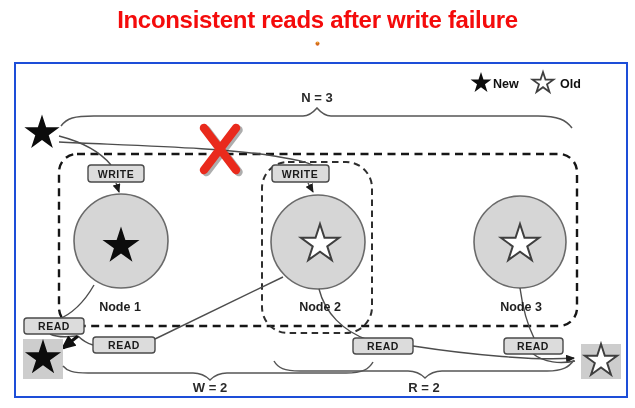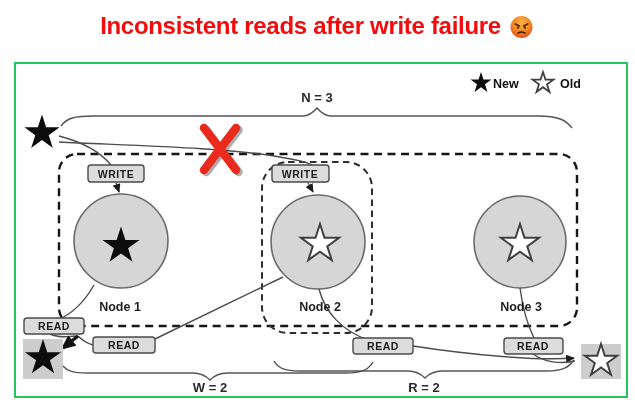--- a/index.html
+++ b/index.html
@@ -4,25 +4,25 @@
 <style>
   html,body { margin:0; padding:0; }
   body {
     width:635px; height:408px; background:#ffffff; overflow:hidden;
     font-family:"Liberation Sans", sans-serif; position:relative;
   }
   .stage { position:absolute; inset:0; }
   .title {
     position:absolute; left:0; top:6px; width:635px; height:40px;
     display:flex; align-items:center; justify-content:center; gap:7px;
-    color:#f40b0b; font-size:24px; font-weight:700; letter-spacing:-0.3px;
+    color:#f40b0b; font-size:24px; font-weight:700; letter-spacing:-0.3px;flex-direction:column;
   }
   .frame {
     position:absolute; left:14px; top:62px; width:614px; height:336px;
-    border:2px solid #22c55e; box-sizing:border-box; background:#fff;
+    border:2px solid #1d4ed8; box-sizing:border-box; background:#fff;
   }
   svg text { font-family:"Liberation Sans", sans-serif; }
   .op-label   { font-size:10.5px; font-weight:700; fill:#1b1b1b; letter-spacing:0.5px; text-anchor:middle; }
   .node-label { font-size:12.5px; font-weight:700; fill:#1f1f1f; text-anchor:middle; }
   .quorum-label { font-size:13px; font-weight:700; fill:#2a2a2a; text-anchor:middle; }
   .legend-label { font-size:12.5px; font-weight:700; fill:#101010; }
   .conn { stroke:#4d4d4d; stroke-width:1.4; fill:none; }
   .brace { stroke:#555; stroke-width:1.5; fill:none; }
   .opbox { stroke:#4a4a4a; stroke-width:1.4; }
 </style>

